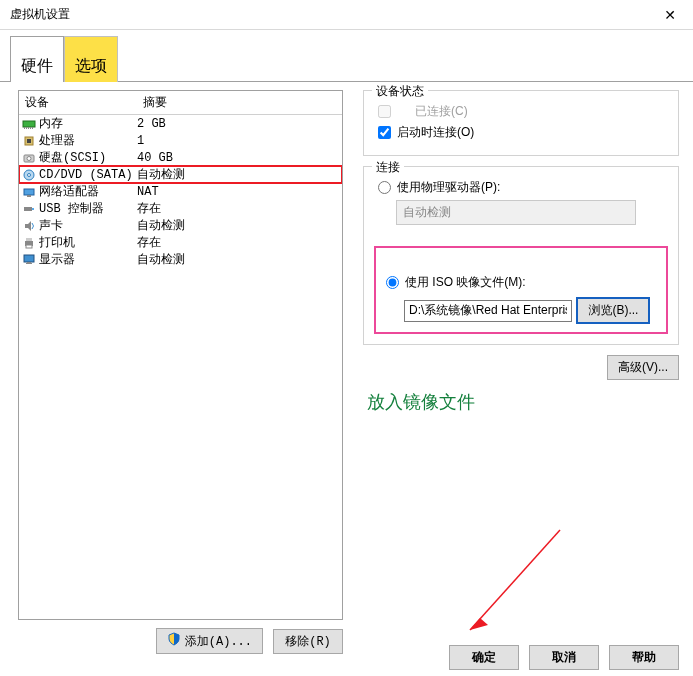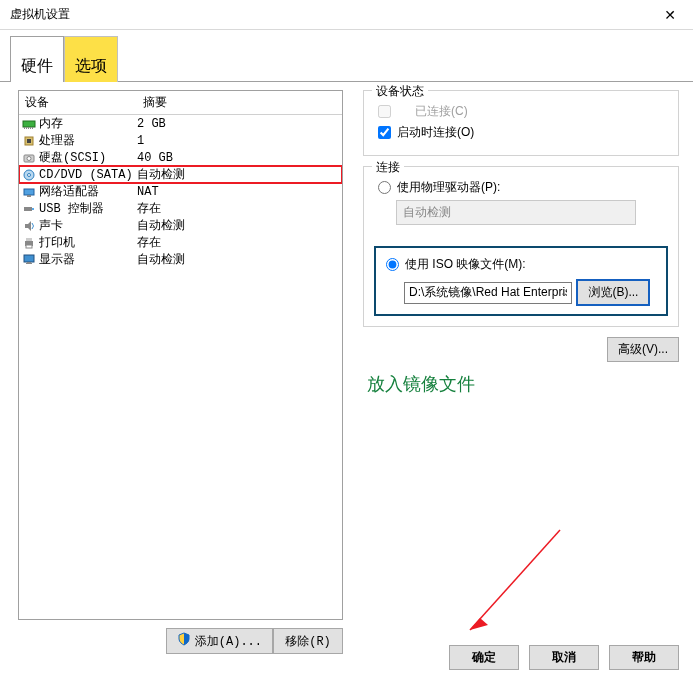--- a/index.html
+++ b/index.html
@@ -16,30 +16,30 @@
 .hwtable { border: 1px solid #a0a0a0; background: #fff; height: 530px; display: flex; flex-direction: column; }
 .hwhdr { display: flex; border-bottom: 1px solid #d0d0d0; }
 .hwhdr div { padding: 3px 6px; font-size: 12px; }
 .col1 { width: 118px; }
 .col2 { flex: 1; }
 .hwbody { flex: 1; overflow: hidden; }
 .hwrow { display: flex; align-items: center; height: 17px; padding: 0 2px; }
 .hwrow .ico { width: 16px; height: 14px; margin-right: 2px; display: inline-flex; align-items: center; justify-content: center; }
 .hwrow .dev { width: 98px; }
 .hwrow.selrow { outline: 2px solid #ec1b24; outline-offset: -1px; }
-.leftbtns { display: flex; justify-content: flex-end; margin-top: 8px; }
+.leftbtns { display: flex; justify-content: flex-end; gap: 10px; margin-top: 8px; align-items: flex-end; }
 .btn { border: 1px solid #a7a7a7; background: #e1e1e1; padding: 3px 10px; font-size: 12px; display: inline-flex; align-items: center; min-width: 70px; justify-content: center; }
 .right { flex: 1; padding-left: 20px; position: relative; }
 .group { border: 1px solid #d2d2d2; padding: 8px 10px 10px; margin-bottom: 10px; position: relative; }
 .group .glabel { position: absolute; top: -8px; left: 8px; background: #fff; padding: 0 4px; font-size: 12px; }
 .chkrow, .radrow { display: flex; align-items: center; margin: 4px 0; }
 .chkrow input, .radrow input { margin: 0 6px 0 4px; }
 .disabled { color: #a0a0a0; gap: 18px; }
 .selectbox { border: 1px solid #c9c9c9; background: #f0f0f0; color: #888; padding: 3px 6px; margin: 4px 0 8px 22px; width: 240px; }
-.isowrap { border: 2px solid #0c4a6e; padding: 4px 6px 8px; margin-top: 21px; }
+.isowrap { border: 2px solid #ec4899; padding: 22px 6px 8px; margin-top: 21px; }
 .isorow { display: flex; align-items: center; gap: 8px; margin: 6px 0 0 22px; }
 .isoinput { border: 1px solid #7a7a7a; padding: 3px 4px; width: 168px; font-size: 12px; background: #fff; }
 .browse { border: 2px solid #1560c0; background: #e1e1e1; padding: 3px 10px; font-size: 12px; }
 .advrow { text-align: right; margin-top: 6px; }
 .annot { color: #15803d; font-size: 18px; margin: 10px 0 0 4px; }
 .footer { position: absolute; bottom: 6px; right: 14px; display: flex; gap: 10px; font-weight: bold; }
 .arrow-svg { position: absolute; left: 440px; top: 520px; pointer-events: none; }
 </style>
 </head>
 <body>

